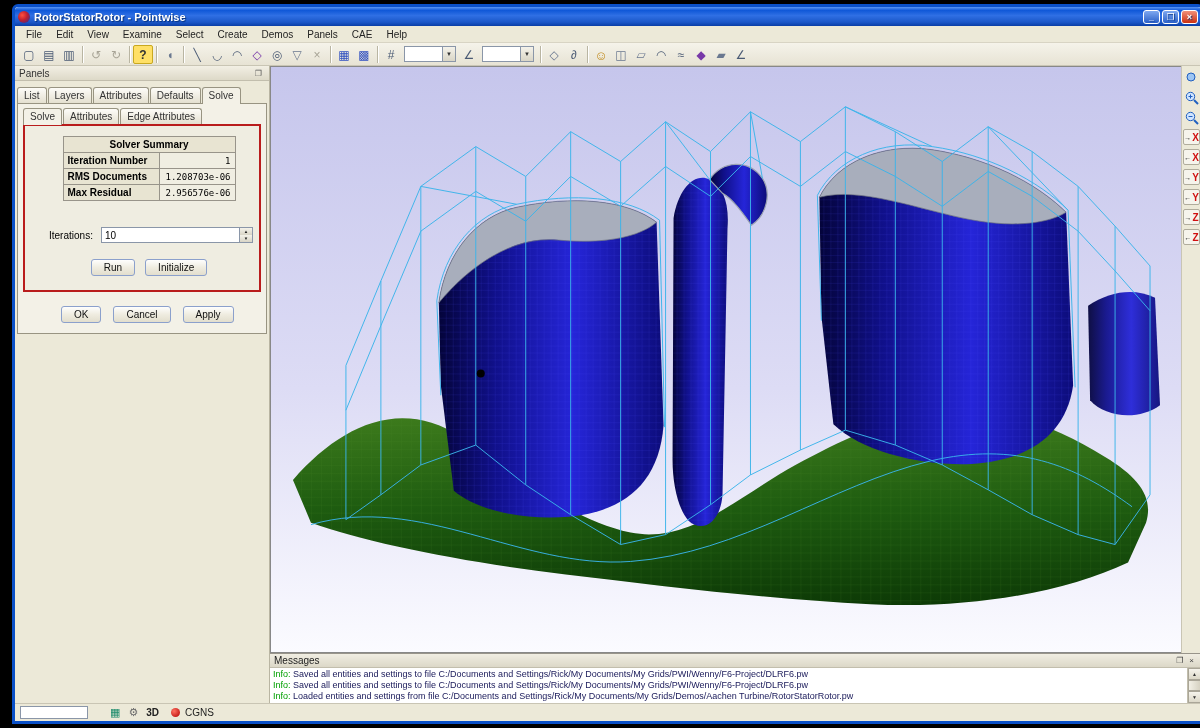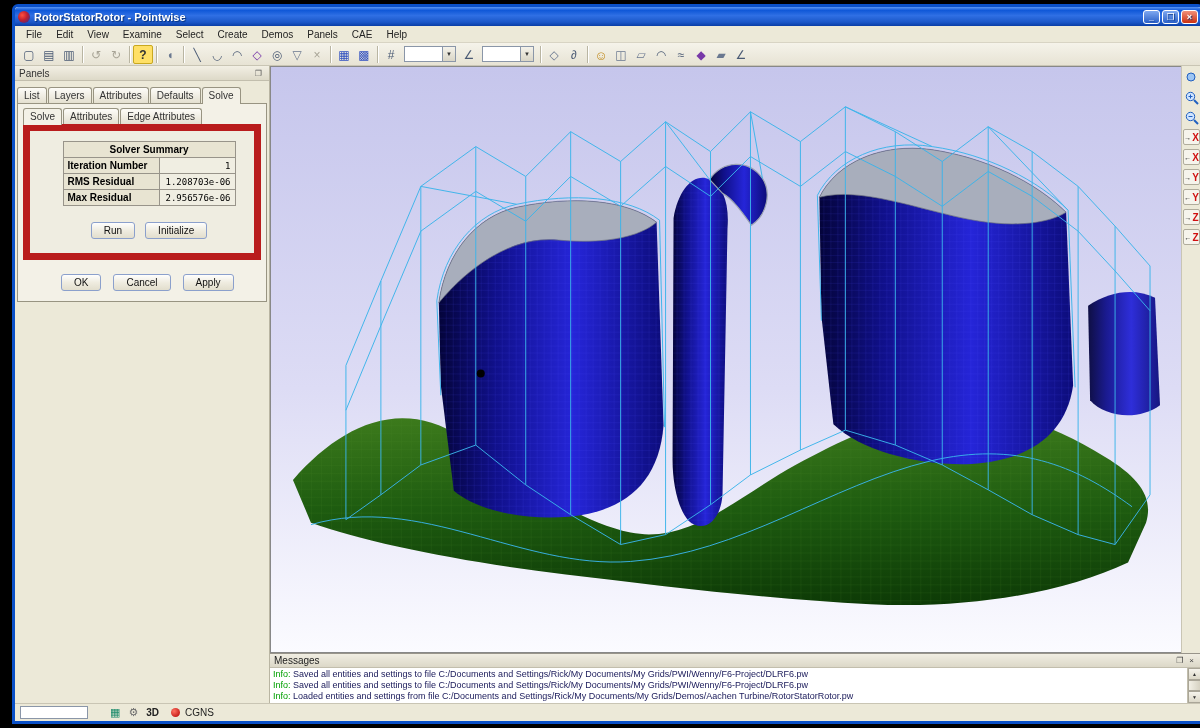--- a/index.html
+++ b/index.html
@@ -48,21 +48,21 @@
     display:flex; flex-direction:column; font-size:10px; }
   .panel-titlebar { height:15px; display:flex; align-items:center; padding:0 4px;
     background:linear-gradient(#f2efe4,#ddd9c8); border-bottom:1px solid #c2bead; color:#333; }
   .panel-titlebar .ptitle { flex:1; }
   .panel-titlebar .pfloat { font-size:8px; color:#555; padding:0 2px; border:1px solid transparent; }
   .tabs { display:flex; align-items:flex-end; padding:6px 2px 0 2px; }
   .tab { background:linear-gradient(#fdfcf8,#e4e0d0); border:1px solid #989482; border-bottom:none;
     border-radius:3px 3px 0 0; padding:2px 6px 2px 6px; margin-right:1px; color:#333; font-size:10px; }
   .tab.active { background:#f3f1e7; padding-bottom:3px; position:relative; z-index:2; margin-bottom:-1px; }
   .tabpage { border:1px solid #989482; background:#f3f1e7; margin:0 2px; flex:0 0 auto; padding:4px 3px 10px 3px; }
-  .inner-tabpage { border:7px solid #b91c1c; background:#efede1; margin:0 2px; padding:10px 6px 14px 20px; }
+  .inner-tabpage { border:2px solid #b91c1c; background:#efede1; margin:0 2px; padding:10px 6px 14px 20px; }
   .solver-table { border-collapse:collapse; margin:0 auto 0 auto; }
   .solver-table th, .solver-table td { border:1px solid #98948a; font-size:10px; padding:2px 4px; }
   .solver-table th { background:#e8e4d2; font-weight:bold; width:172px; }
   .solver-table td.lbl { background:#e8e4d2; font-weight:bold; width:96px; }
   .solver-table td.val { background:#f0eee2; width:76px; text-align:right;
     font-family:"DejaVu Sans Mono",monospace; font-size:9px; }
   .iter-row { display:flex; align-items:center; margin:26px 0 0 4px; }
   .iter-row label { width:52px; }
   .spinbox { display:flex; border:1px solid #8a96a8; background:#fff; height:16px; width:152px; }
   .spinbox input { border:none; outline:none; flex:1; font-size:10px; padding-left:3px;
@@ -215,29 +215,39 @@
           <table class="solver-table">
             <tbody>
                 <tr>
                   <th colspan="2">Solver Summary</th>
                 </tr>
             <tr>
               <td class="lbl">Iteration Number</td>
               <td class="val">1</td>
             </tr>
             <tr>
-              <td class="lbl">RMS Residual</td>
+              <td class="lbl">RMS Documents</td>
               <td class="val">1.208703e-06</td>
             </tr>
             <tr>
               <td class="lbl">Max Residual</td>
               <td class="val">2.956576e-06</td>
             </tr>
           </tbody>
             </table>
+          <div class="iter-row">
+            <label>Iterations:</label>
+            <span class="spinbox">
+              <input value="10" style="">
+              <span class="spin-arrows">
+                <span>▲</span>
+                <span>▼</span>
+              </span>
+            </span>
+          </div>
           <div class="runrow">
             <button class="btn">Run</button>
             <button class="btn">Initialize</button>
           </div>
         </div>
         <div class="okrow">
           <button class="btn">OK</button>
           <button class="btn">Cancel</button>
           <button class="btn">Apply</button>
         </div>

